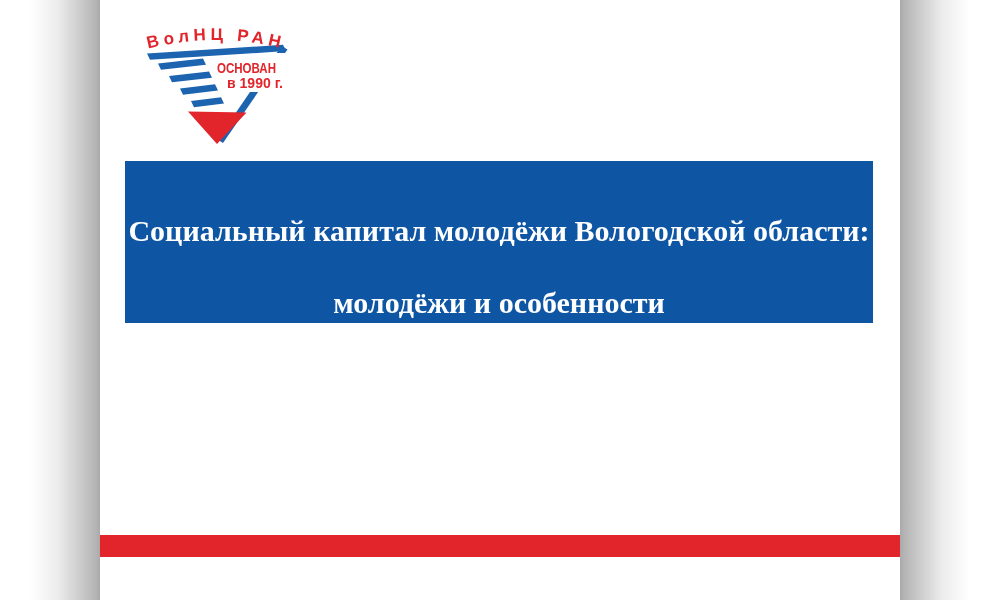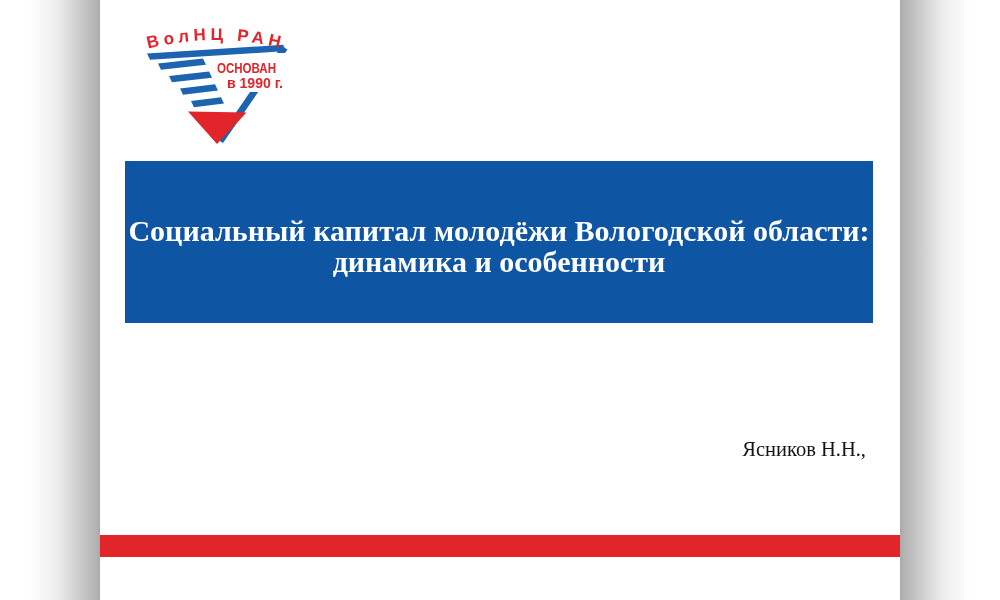--- a/index.html
+++ b/index.html
@@ -31,21 +31,21 @@
     position: absolute; left: 25px; top: 161px;
     width: 748px; height: 162px;
     background: #0e56a4;
     display: flex; flex-direction: column;
     justify-content: center; align-items: center;
     padding-top: 7px; box-sizing: border-box;
   }
   .title-line {
     color: #ffffff; font-weight: bold;
     font-size: 30px; line-height: 31px;
-    text-align: center; white-space: nowrap;
+    text-align: center; white-space: nowrap; margin-top: 41px;
   }
   .author-block {
     position: absolute; right: 34px; top: 438px;
     text-align: right;
     font-size: 20.5px; line-height: 23.5px;
     color: #141414;
   }
   .red-bar {
     position: absolute; left: 0; top: 535px;
     width: 800px; height: 22px;
@@ -75,22 +75,21 @@
     <text class="logo-text" font-size="17" letter-spacing="4.5" fill="#e2242b" text-anchor="middle">
       <textPath href="#arcPath" startOffset="50%">ВолНЦ РАН</textPath>
     </text>
     <text class="logo-text" x="246.5" y="72.5" font-size="14" fill="#e2242b" text-anchor="middle" textLength="59" lengthAdjust="spacingAndGlyphs">ОСНОВАН</text>
     <text class="logo-text" x="255" y="87.5" font-size="14" fill="#e2242b" text-anchor="middle" textLength="56" lengthAdjust="spacingAndGlyphs">в 1990 г.</text>
     <polygon points="188,111.5 246.5,112.5 217,144" fill="#e2242b"></polygon>
   </svg>
 
   <div class="title-banner">
     <div class="title-line">Социальный капитал молодёжи Вологодской области:</div>
-    <div class="title-line">динамика и особенности</div>
+    <div class="title-line">молодёжи и особенности</div>
   </div>
 
   <div class="author-block">
-    <div>Ясников Н.Н.,</div>
   </div>
 
   <div class="red-bar"></div>
 
 </div>
 
 </body></html>

